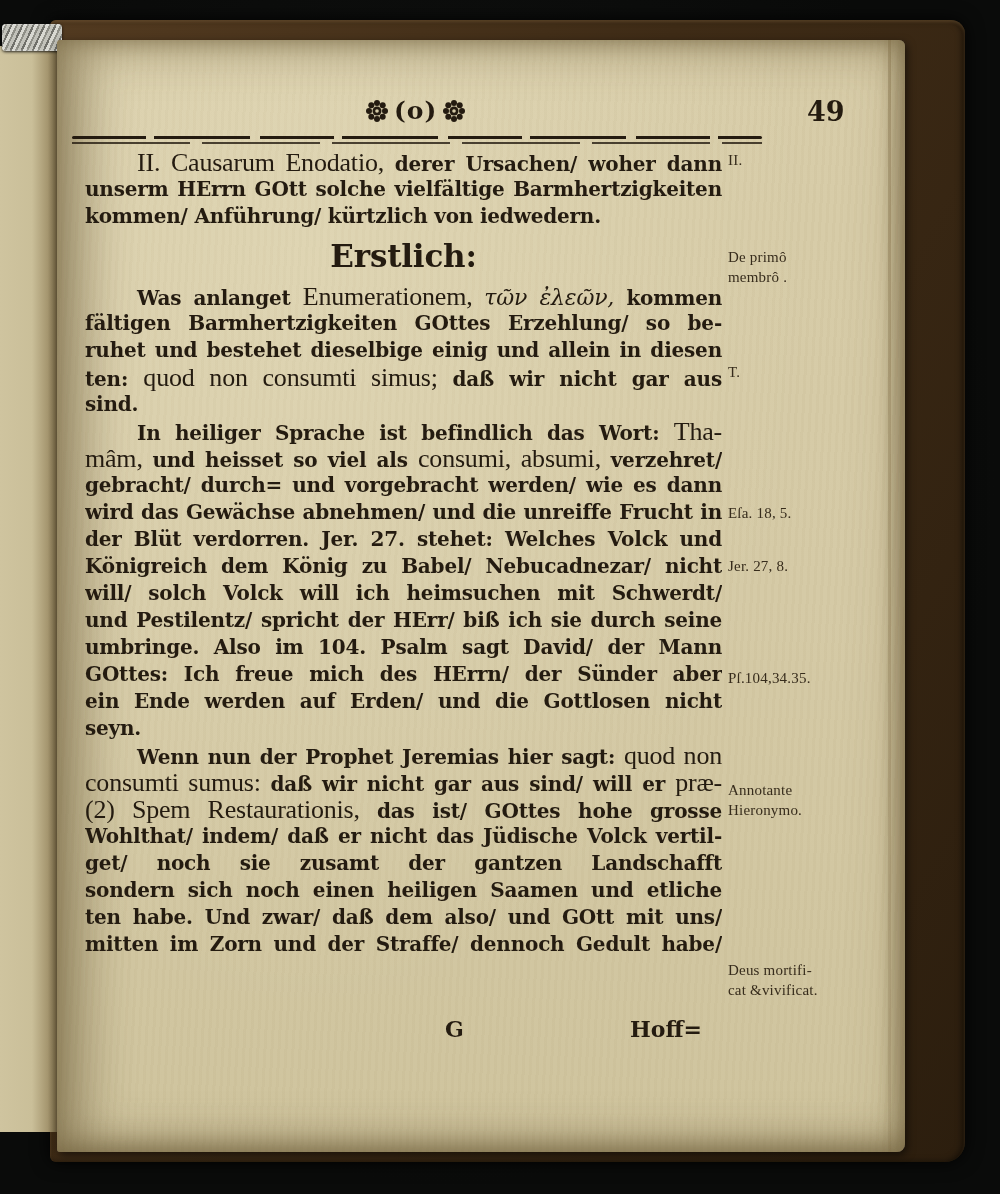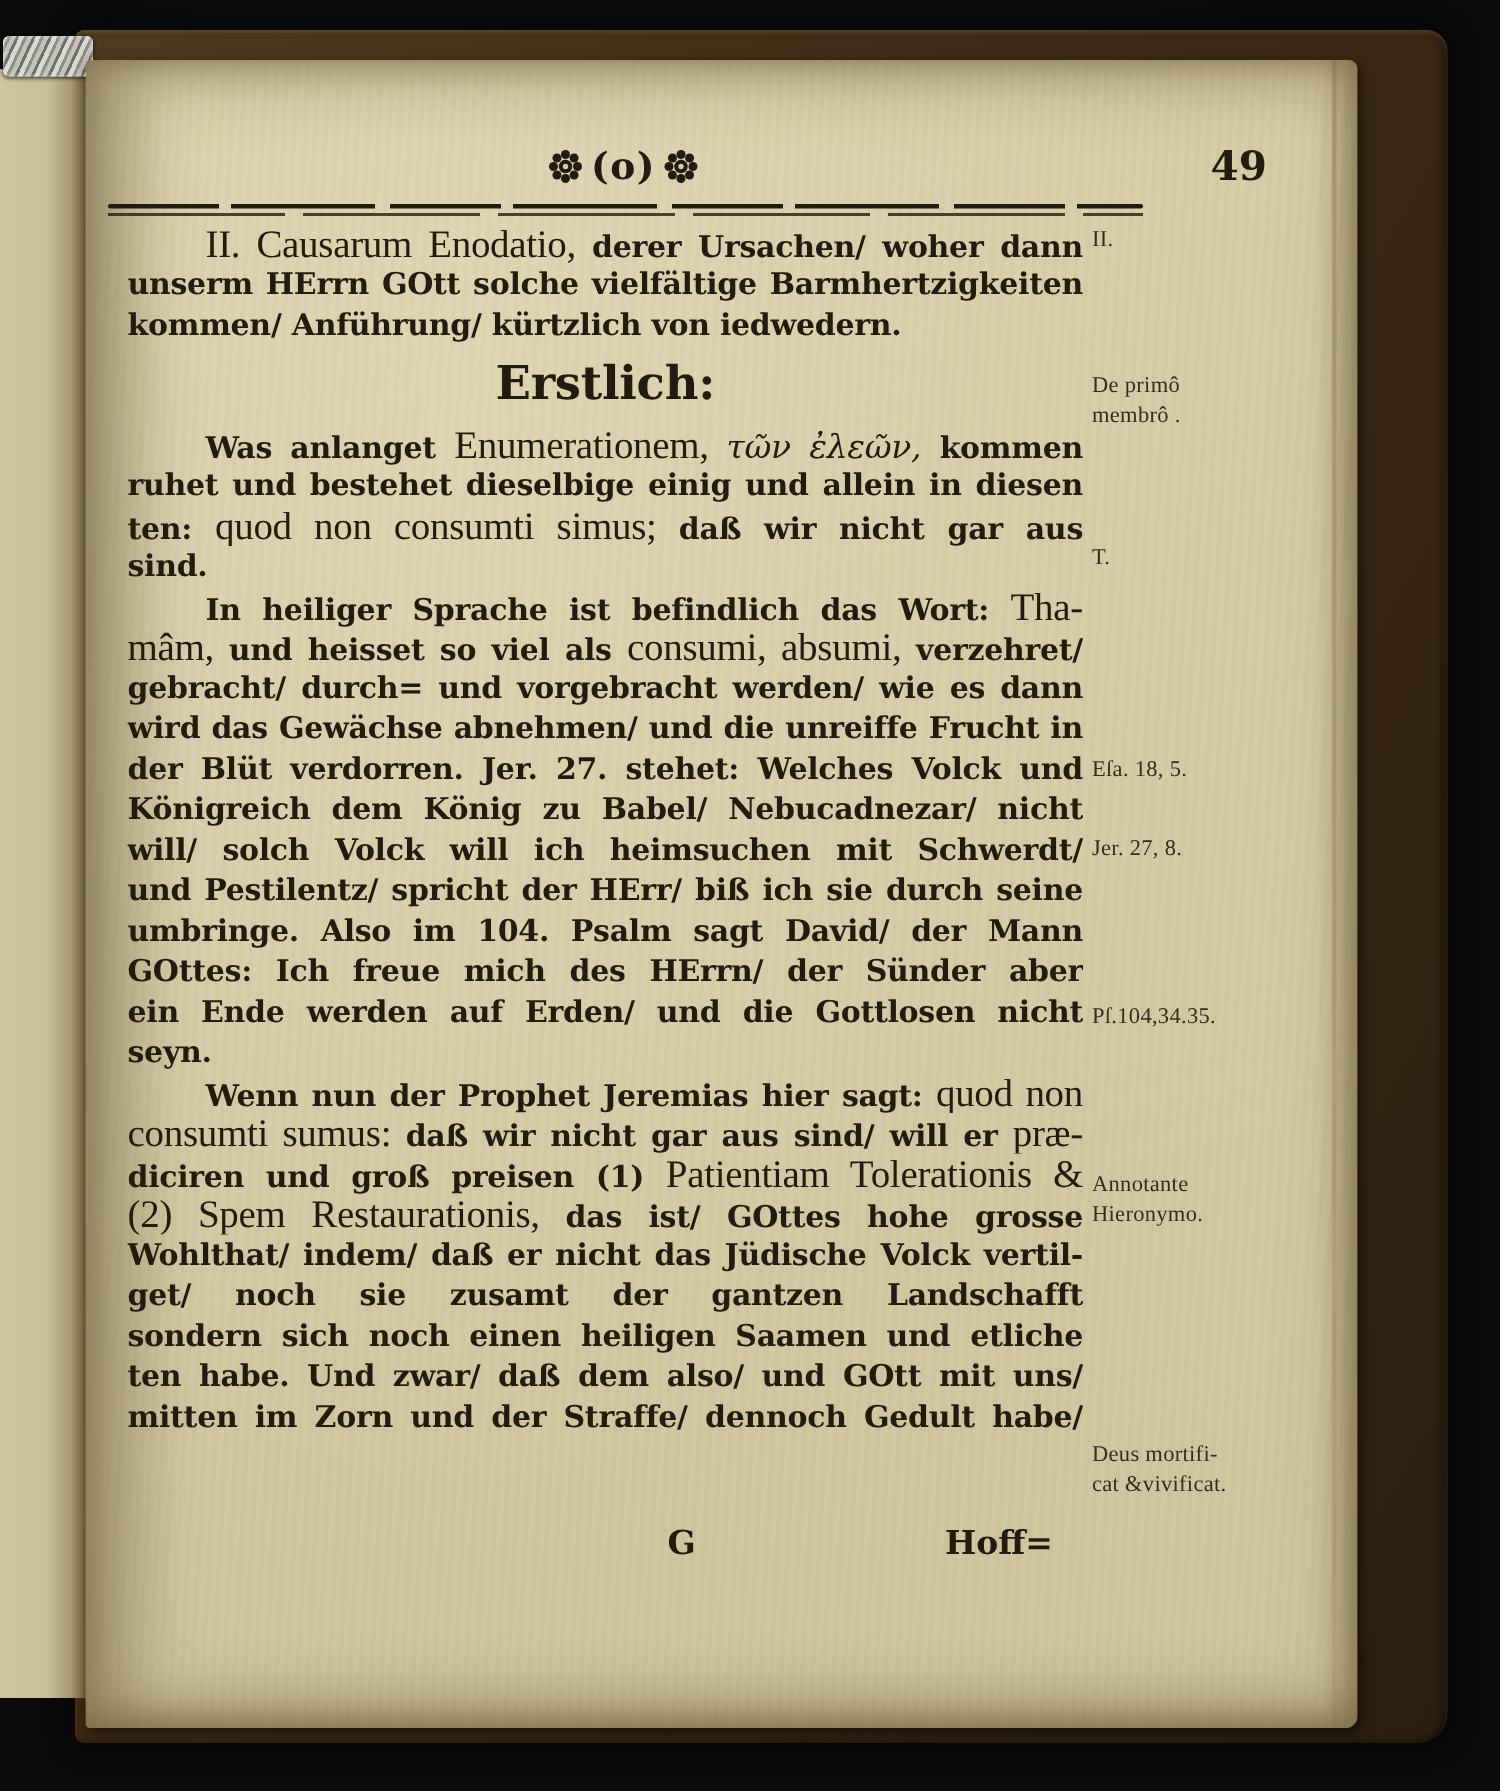--- a/index.html
+++ b/index.html
@@ -141,38 +141,38 @@
     <div class="rule1"></div>
     <div class="rule2"></div>
   </div>
 
   <div id="text-block">
       <div class="line indent just"><span class="seg-latin">II. Causarum Enodatio, </span><span class="seg-fraktur">derer Ursachen/ woher dann</span></div>
       <div class="line just"><span class="seg-fraktur">unserm HErrn GOtt solche vielfältige Barmhertzigkeiten her-</span></div>
       <div class="line"><span class="seg-fraktur">kommen/ Anführung/ kürtzlich von iedwedern.</span></div>
       <div class="line heading"><span class="seg-fraktur">Erstlich:</span></div>
       <div class="line indent just"><span class="seg-fraktur">Was anlanget </span><span class="seg-latin">Enumerationem, </span><span class="seg-greek">τῶν ἐλεῶν, </span><span class="seg-fraktur">kommen viel-</span></div>
+      <div class="line just"><span class="seg-fraktur">fältigen Barmhertzigkeiten GOttes Erzehlung/ so be-</span></div>
       <div class="line just"><span class="seg-fraktur">ruhet und bestehet dieselbige einig und allein in diesen Wor-</span></div>
       <div class="line just"><span class="seg-fraktur">ten: </span><span class="seg-latin">quod non consumti simus; </span><span class="seg-fraktur">daß wir nicht gar aus</span></div>
       <div class="line"><span class="seg-fraktur">sind.</span></div>
       <div class="line indent just"><span class="seg-fraktur">In heiliger Sprache ist befindlich das Wort: </span><span class="seg-latin">Tha-</span></div>
       <div class="line just"><span class="seg-latin">mâm, </span><span class="seg-fraktur">und heisset so viel als </span><span class="seg-latin">consumi, absumi, </span><span class="seg-fraktur">verzehret/ zu-</span></div>
       <div class="line just"><span class="seg-fraktur">gebracht/ durch= und vorgebracht werden/ wie es dann in dem</span></div>
       <div class="line just"><span class="seg-fraktur">wird das Gewächse abnehmen/ und die unreiffe Frucht in</span></div>
       <div class="line just"><span class="seg-fraktur">der Blüt verdorren. Jer. 27. stehet: Welches Volck und</span></div>
       <div class="line just"><span class="seg-fraktur">Königreich dem König zu Babel/ Nebucadnezar/ nicht dienen</span></div>
       <div class="line just"><span class="seg-fraktur">will/ solch Volck will ich heimsuchen mit Schwerdt/ Hunger</span></div>
       <div class="line just"><span class="seg-fraktur">und Pestilentz/ spricht der HErr/ biß ich sie durch seine Hand</span></div>
       <div class="line just"><span class="seg-fraktur">umbringe. Also im 104. Psalm sagt David/ der Mann</span></div>
       <div class="line just"><span class="seg-fraktur">GOttes: Ich freue mich des HErrn/ der Sünder aber müsse</span></div>
       <div class="line just"><span class="seg-fraktur">ein Ende werden auf Erden/ und die Gottlosen nicht mehr</span></div>
       <div class="line"><span class="seg-fraktur">seyn.</span></div>
       <div class="line indent just"><span class="seg-fraktur">Wenn nun der Prophet Jeremias hier sagt: </span><span class="seg-latin">quod non</span></div>
       <div class="line just"><span class="seg-latin">consumti sumus: </span><span class="seg-fraktur">daß wir nicht gar aus sind/ will er </span><span class="seg-latin">præ-</span></div>
-      <div class="line just"><span class="seg-fraktur">diciren und groß preisen (1) </span><span class="seg-latin">Patientiam Tolerationis &amp;</span></div>
       <div class="line just"><span class="seg-latin">(2) Spem Restaurationis, </span><span class="seg-fraktur">das ist/ GOttes hohe grosse</span></div>
       <div class="line just"><span class="seg-fraktur">Wohlthat/ indem/ daß er nicht das Jüdische Volck vertil-</span></div>
       <div class="line just"><span class="seg-fraktur">get/ noch sie zusamt der gantzen Landschafft ausgerottet;</span></div>
       <div class="line just"><span class="seg-fraktur">sondern sich noch einen heiligen Saamen und etliche übrig behal-</span></div>
       <div class="line just"><span class="seg-fraktur">ten habe.  Und zwar/ daß dem also/ und GOtt mit uns/ auch</span></div>
       <div class="line just"><span class="seg-fraktur">mitten im Zorn und der Straffe/ dennoch Gedult habe/ auch</span></div>
     </div>
 
   <div id="margin-notes">
       <div class="mnote" style="top: 110px;">

